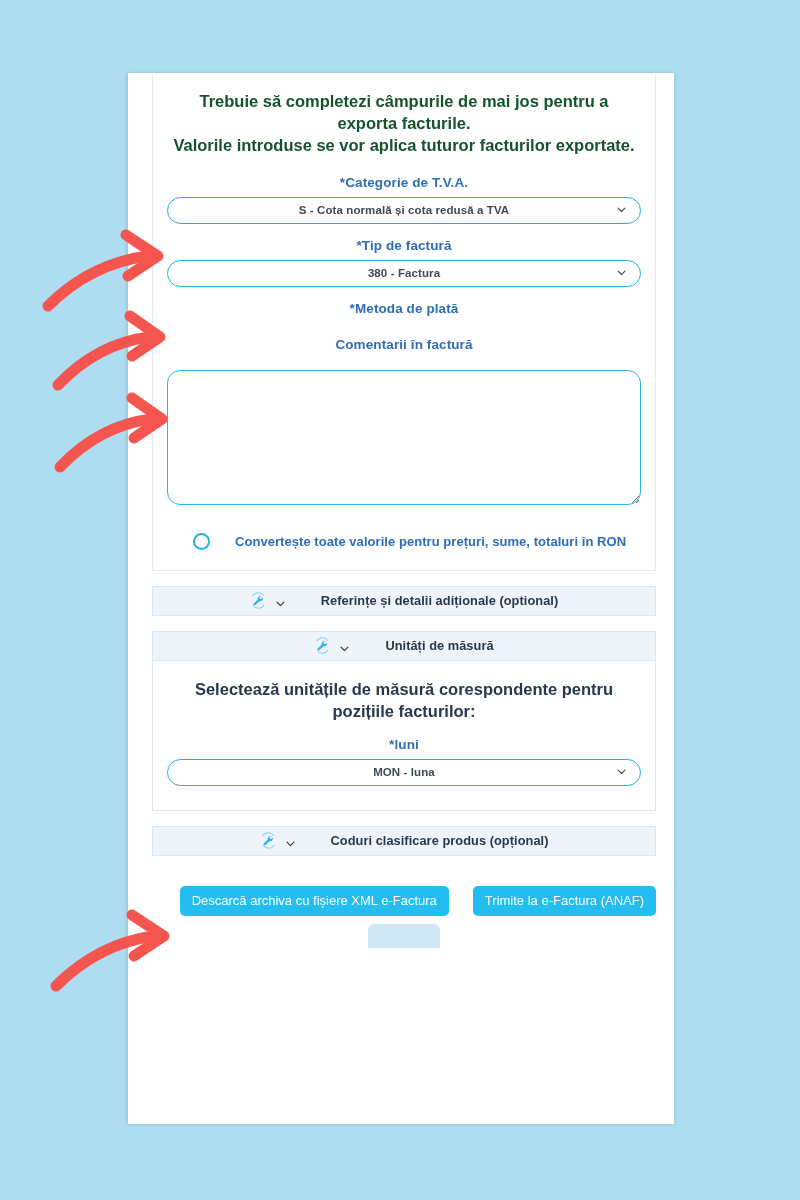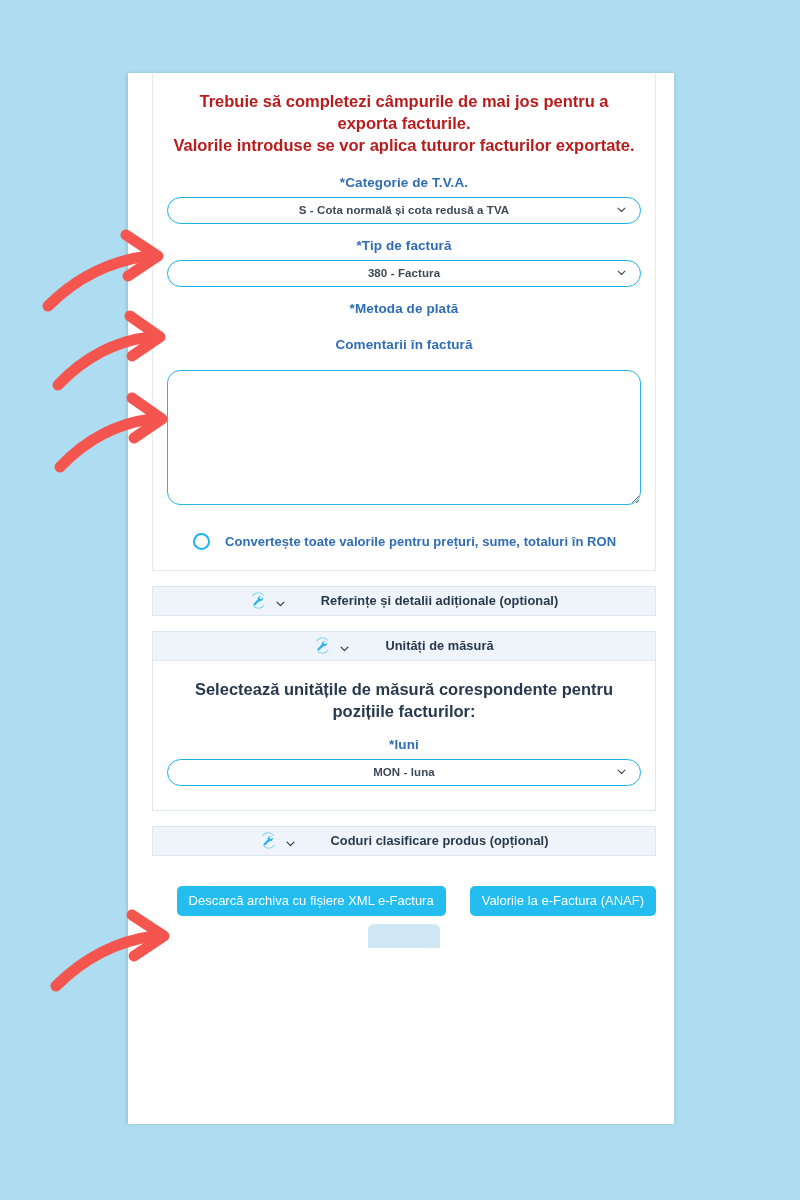--- a/index.html
+++ b/index.html
@@ -29,21 +29,21 @@
   
   .card {
     background: #ffffff;
     border: 1px solid #e2ebf2;
     border-top: none;
   }
   .card.first { border-top: 1px solid #e2ebf2; border-top-color: transparent; }
 
   .intro {
     text-align: center;
-    color: #b91c1c;
+    color: #14532d;
     font-size: 16.5px;
     font-weight: 700;
     line-height: 1.33;
     padding: 17px 16px 4px;
   }
 
   .field-label {
     text-align: center;
     color: #2f6db5;
     font-size: 13.5px;
@@ -87,21 +87,21 @@
     height: 135px;
     border: 1.6px solid #2ab5ea;
     border-radius: 13px;
     background: #fff;
   }
 
   
   .check-row {
     display: flex;
     align-items: center;
-    gap: 15px;
+    gap: 25px;
     padding: 24px 0 20px 40px;
   }
   .radio {
     width: 17px; height: 17px;
     border: 2.2px solid #1db4ec;
     border-radius: 50%;
     flex: 0 0 auto;
     background: #fff;
     cursor: pointer;
   }
@@ -294,21 +294,21 @@
         <span class="dn">
           <svg viewBox="0 0 16 16">
               <path d="M3 6 L8 11 L13 6" fill="none" stroke="#27394e" stroke-width="1.7" stroke-linecap="round" stroke-linejoin="round"></path>
             </svg>
         </span>
         <span class="txt">Coduri clasificare produs (opțional)</span>
       </div>
 
       <div class="btn-row">
         <button class="btn">Descarcă archiva cu fișiere XML e-Factura</button>
-        <button class="btn">Valorile la e-Factura (ANAF)</button>
+        <button class="btn">Trimite la e-Factura (ANAF)</button>
       </div>
       <div class="ghost-btn"></div>
 
     </div>
   </div>
 
   <svg class="arrow" style="left:40px; top:218px;" width="135" height="95" viewBox="0 0 135 95">
     <path d="M8 88 C30 66, 62 44, 108 38" fill="none" stroke="#f4564f" stroke-width="11" stroke-linecap="round"></path>
     <path d="M86 17 L118 38 L88 58" fill="none" stroke="#f4564f" stroke-width="11" stroke-linecap="round" stroke-linejoin="round"></path>
   </svg>

